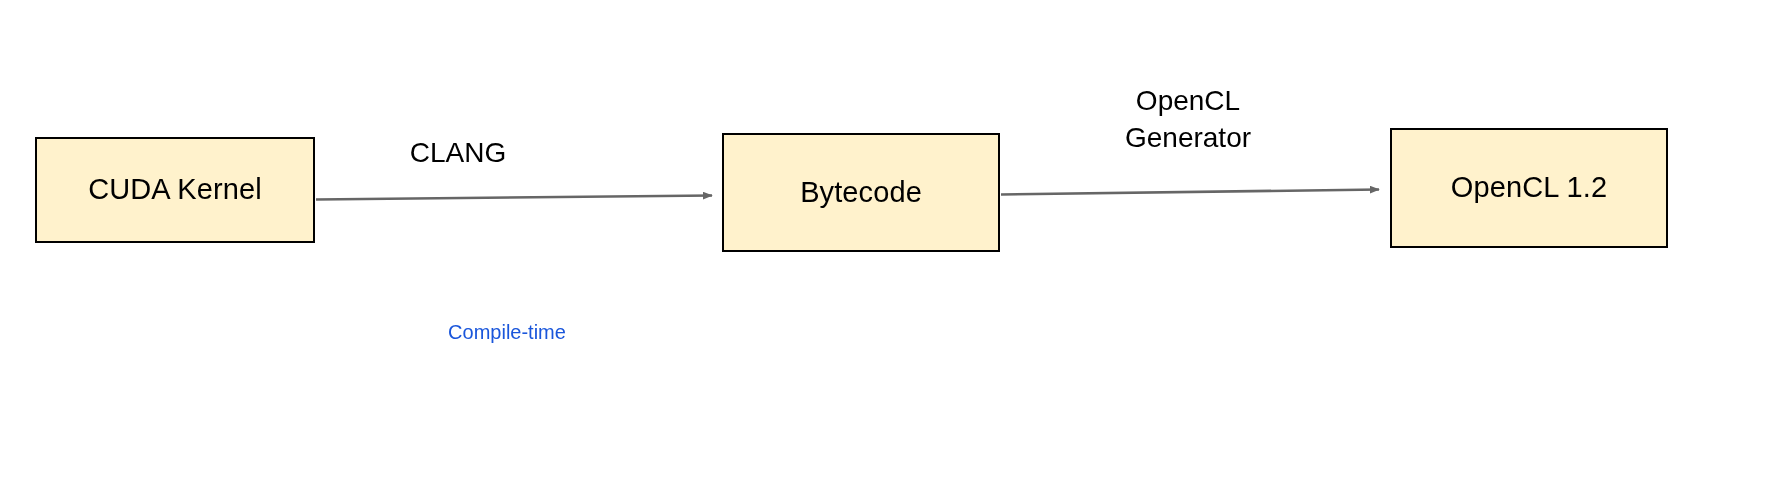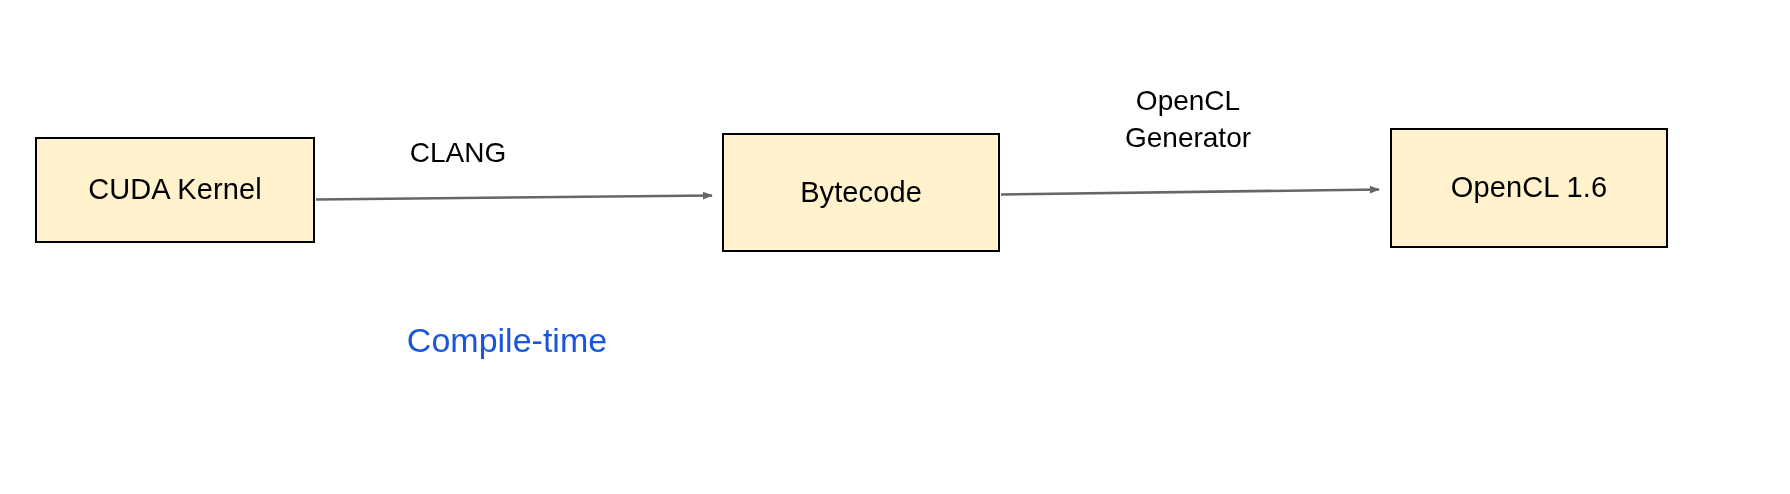--- a/index.html
+++ b/index.html
@@ -53,21 +53,21 @@
     text-align: center;
     white-space: pre-line;
     transform: translateX(-50%);
   }
   .edge-label-clang { left: 458px; top: 134px; }
   .edge-label-gen   { left: 1188px; top: 82px; }
 
   .phase-label {
     position: absolute;
     color: #1A56DB;
-    font-size: 34px;
+    font-size: 20px;
     line-height: 1.2;
     white-space: nowrap;
     transform: translateX(-50%);
   }
   .phase-compile { left: 507px;  top: 320px; }
   .phase-run     { left: 1180px; top: 320px; }
 </style>
 </head>
 <body>
 
@@ -85,21 +85,21 @@
 
   <div class="node node-cuda">
     <span>CUDA Kernel</span>
   </div>
 
   <div class="node node-byte">
     <span>Bytecode</span>
   </div>
 
   <div class="node node-ocl">
-    <span>OpenCL 1.6</span>
+    <span>OpenCL 1.2</span>
   </div>
 
   <div class="edge-label edge-label-clang">CLANG</div>
 
   <div class="edge-label edge-label-gen">OpenCL
 Generator</div>
 
   <div class="phase-label phase-compile">Compile-time</div>
 
 

